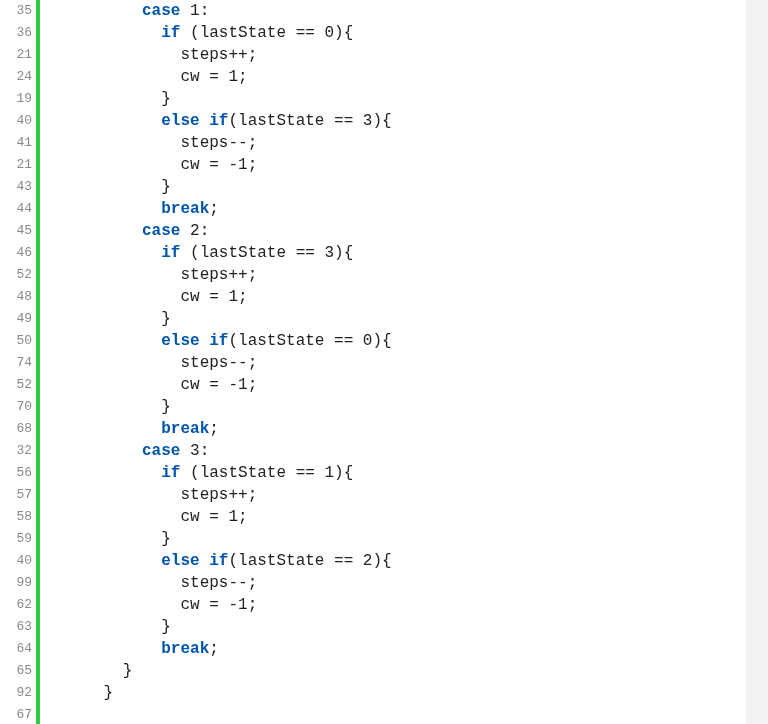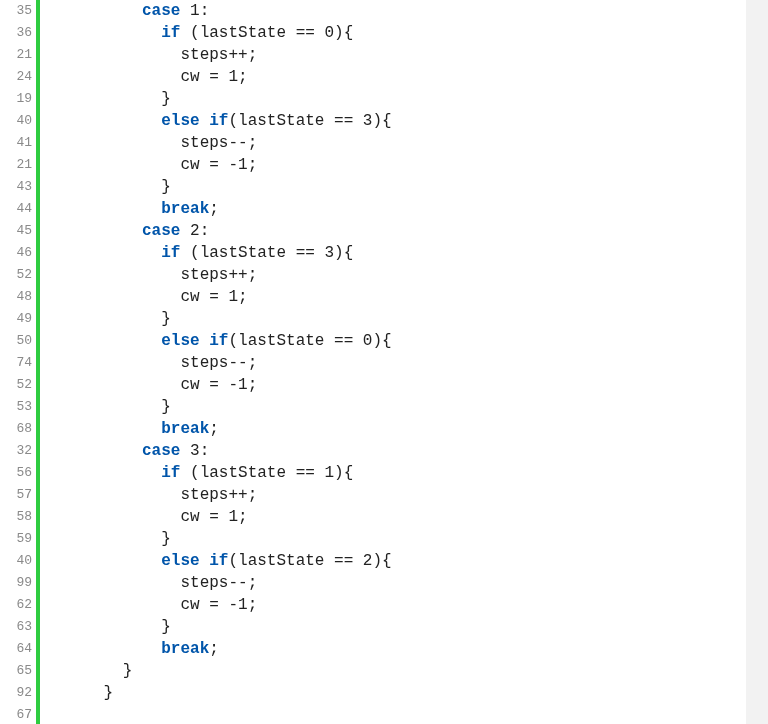--- a/index.html
+++ b/index.html
@@ -77,21 +77,21 @@
       <div class="gutter-line">43</div>
       <div class="gutter-line">44</div>
       <div class="gutter-line">45</div>
       <div class="gutter-line">46</div>
       <div class="gutter-line">52</div>
       <div class="gutter-line">48</div>
       <div class="gutter-line">49</div>
       <div class="gutter-line">50</div>
       <div class="gutter-line">74</div>
       <div class="gutter-line">52</div>
-      <div class="gutter-line">53</div>
+      <div class="gutter-line">70</div>
       <div class="gutter-line">68</div>
       <div class="gutter-line">32</div>
       <div class="gutter-line">56</div>
       <div class="gutter-line">57</div>
       <div class="gutter-line">58</div>
       <div class="gutter-line">59</div>
       <div class="gutter-line">40</div>
       <div class="gutter-line">99</div>
       <div class="gutter-line">62</div>
       <div class="gutter-line">63</div>

